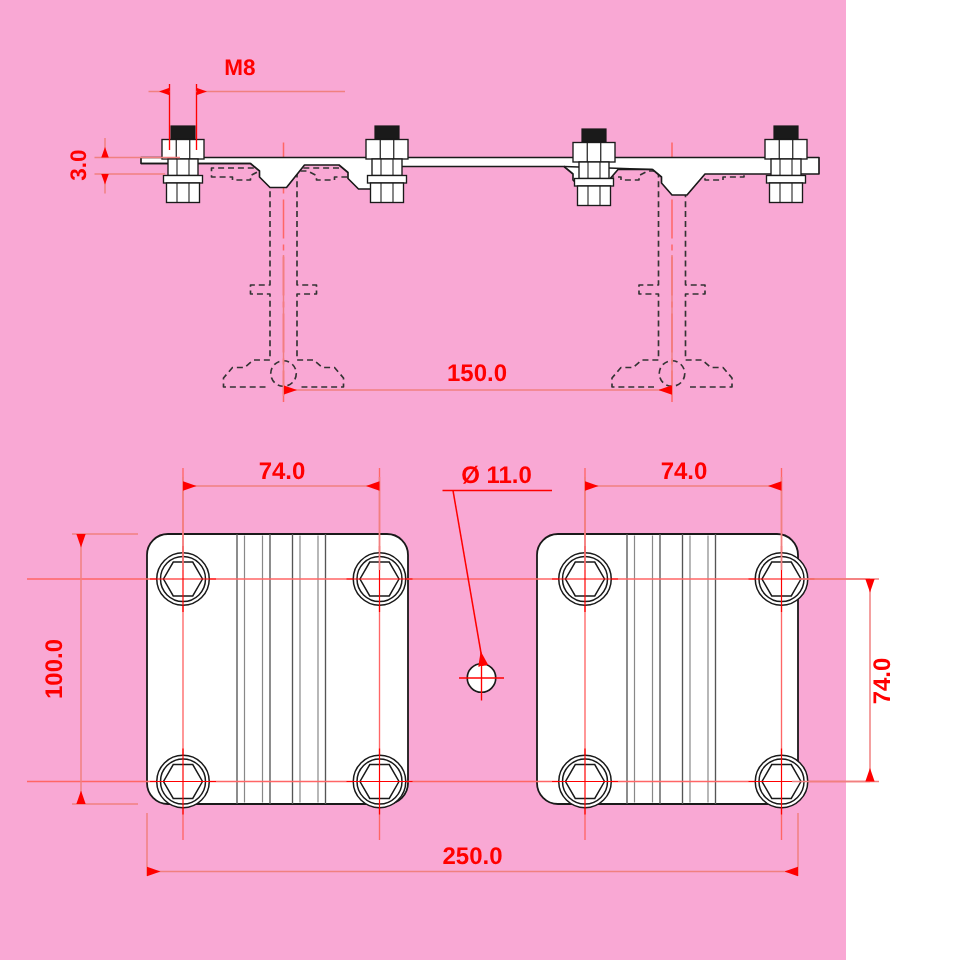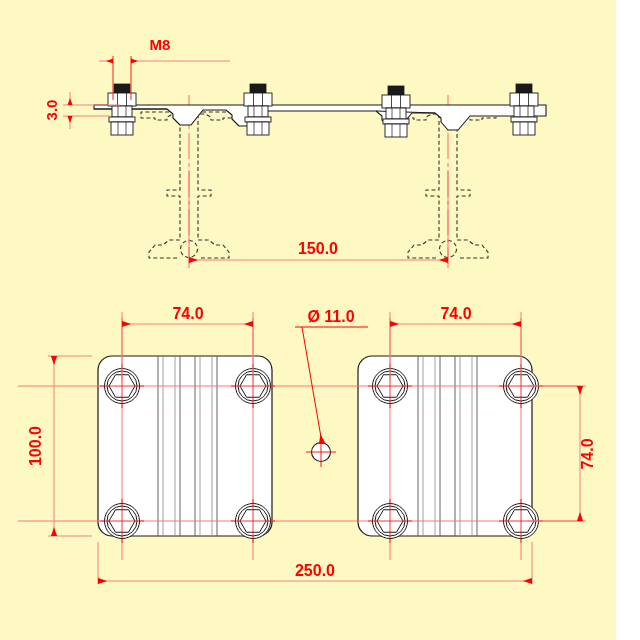--- a/index.html
+++ b/index.html
@@ -1,20 +1,20 @@
 <!DOCTYPE html>
 <html><head>
 <meta charset="utf-8">
 <style>
   html,body{margin:0;padding:0;background:#ffffff;}
   body{
     width:640px;height:640px;overflow:hidden;
     font-family:"Liberation Sans", sans-serif;
   }
-  #stage{position:relative;width:616px;height:640px;background:#fef9c3;}
+  #stage{position:relative;width:564px;height:640px;background:#f9a8d4;}
   svg{display:block;}
   text{font-family:"Liberation Sans", sans-serif;}
 </style>
 </head>
 <body>
 
 <div id="stage">
 <svg width="640" height="640" viewBox="0 0 640 640">
 
   <defs>

